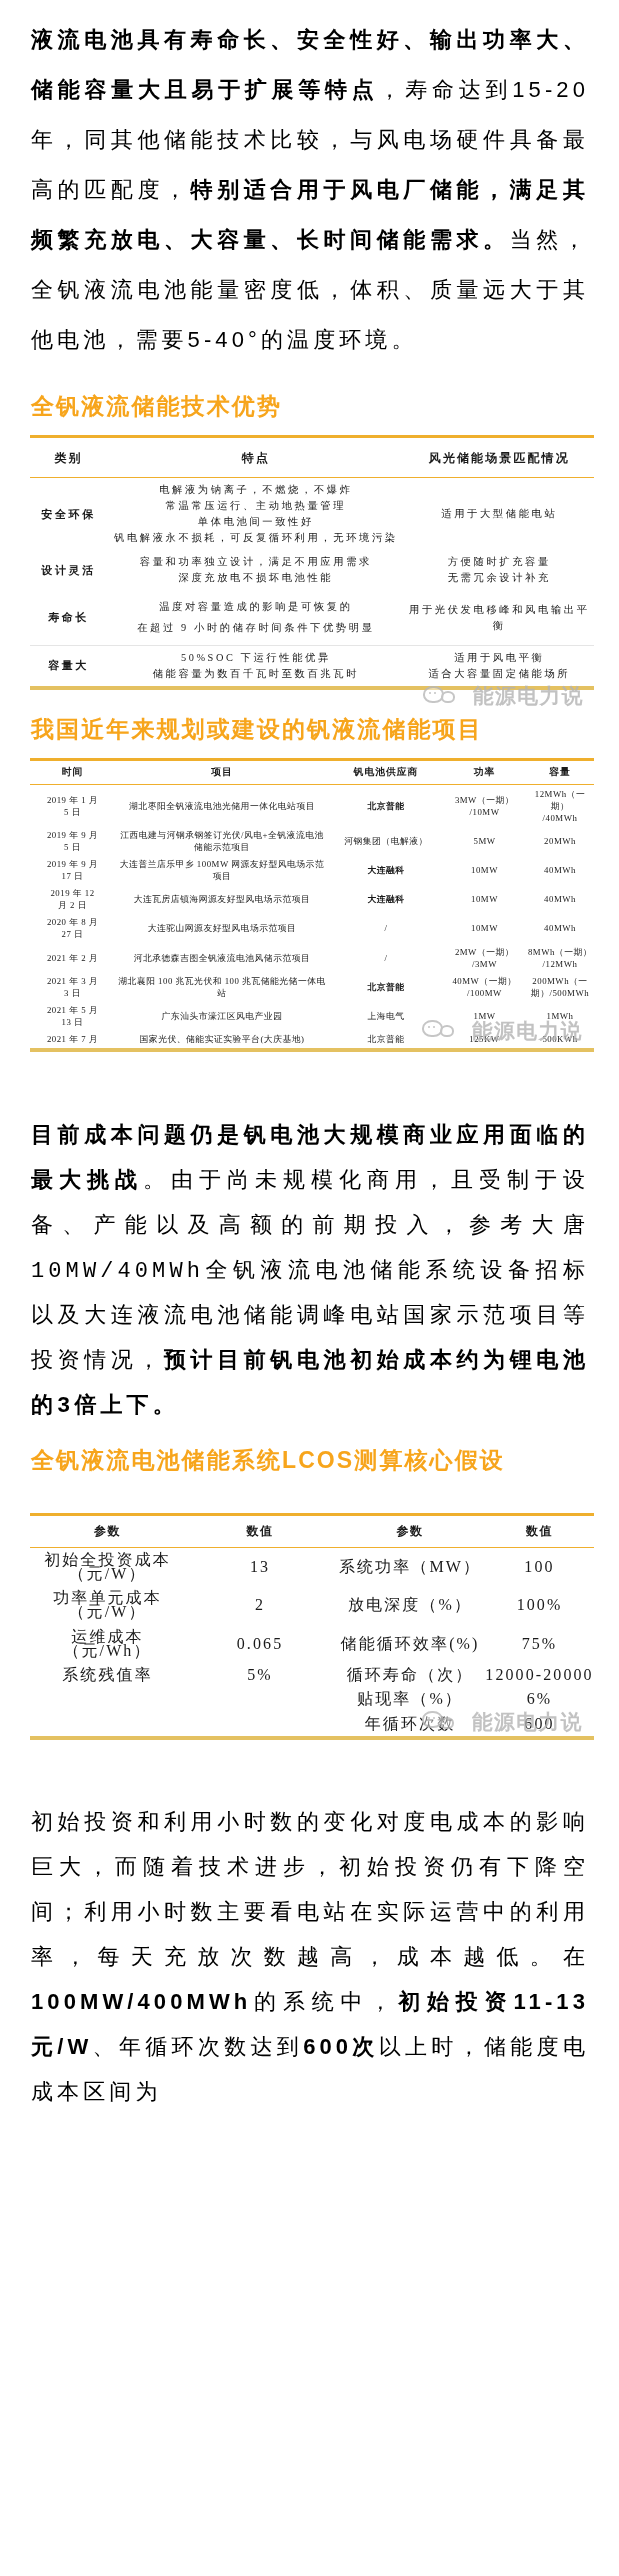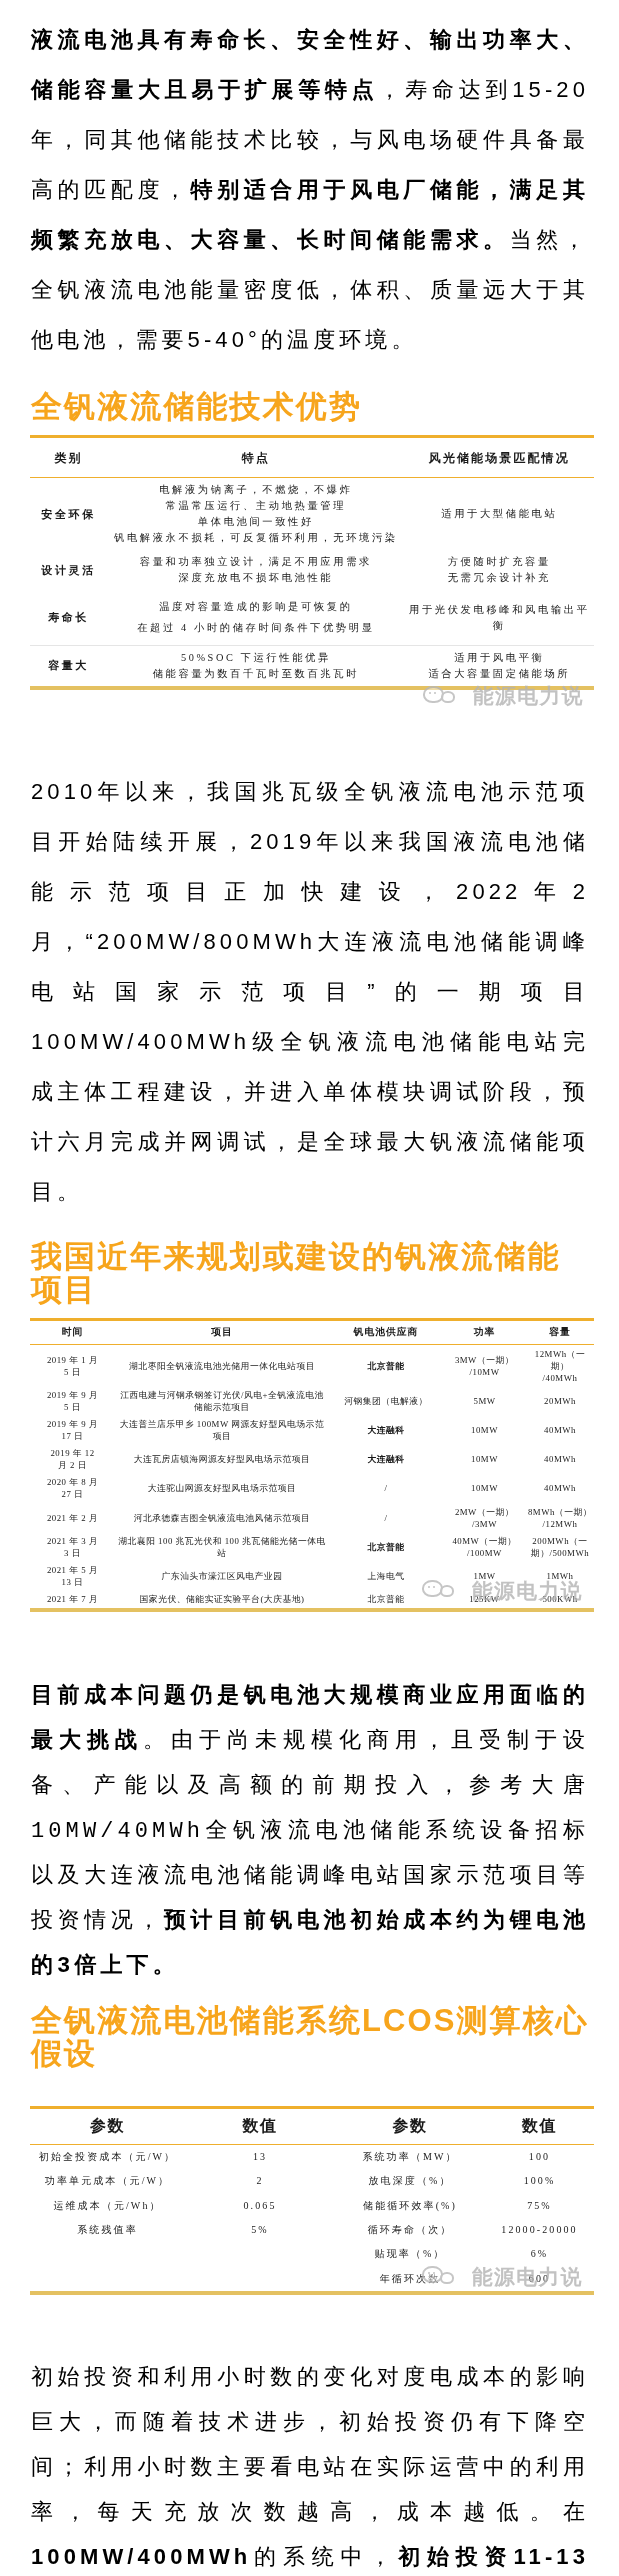--- a/index.html
+++ b/index.html
@@ -4,21 +4,21 @@
 <style>
   html,body{margin:0;padding:0;background:#ffffff;}
   .page{width:620px;min-height:2576px;background:#fff;box-sizing:border-box;
         padding:14.5px 0 23px 0;font-family:"Liberation Sans",sans-serif;color:#000;}
   
   .para{margin:0 31px;font-size:22px;line-height:50px;letter-spacing:4.1px;
         text-align:justify;font-weight:400;color:#000;}
   .para.tight{line-height:45px;}
   .para .b{font-weight:700;}
   
-  .sec-title{margin:12px 31px;font-size:31px;line-height:33px;font-weight:700;
+  .sec-title{margin:12px 31px;font-size:23px;line-height:33px;font-weight:700;
              letter-spacing:2.1px;color:#F7A51C;}
   #h1{margin-top:25px;}
   #h2{margin-top:23px;}
   #h3{margin-top:15.5px;}
   
   .tbl-wrap{position:relative;margin:0 30px;}
   #tw1{margin-top:2px;}
   #tw2{margin-top:4.1px;}
   #tw3{margin-top:36px;}
   table{border-collapse:collapse;width:564px;table-layout:fixed;
@@ -33,22 +33,22 @@
   .t1 .line{line-height:16px;}
   .t1 tr.sp .line{margin:4.6px 0;}
   .t1 tr.lastrow{border-top:0.5px solid #e5e5e5;}
   
   .t2 thead th{font-size:9.8px;letter-spacing:1px;padding:5.7px 0 4.6px 0;}
   .t2 td{font-size:8.8px;letter-spacing:0.5px;line-height:12px;padding:2.6px 1px;
          white-space:pre-line;}
   .t2 td.proj{white-space:normal;}
   .t2 .sup-b{font-weight:700;}
   
-  .t3 thead th{font-size:16px;letter-spacing:1.5px;padding:7.2px 0 6.2px 0;}
-  .t3 td{font-size:10px;letter-spacing:2.1px;line-height:14px;padding:5.2px 0;}
+  .t3 thead th{font-size:12px;letter-spacing:1.5px;padding:7.2px 0 6.2px 0;}
+  .t3 td{font-size:16px;letter-spacing:2.1px;line-height:14px;padding:5.2px 0;}
   
   .watermark{position:absolute;display:flex;align-items:center;gap:18px;
              opacity:.8;pointer-events:none;}
   #wm1{right:6.2px;bottom:-20.7px;}
   #wm2{right:7.2px;bottom:7.2px;}
   #wm3{right:7.2px;bottom:4.1px;}
   .wm-icon{position:relative;width:32px;height:28px;flex:0 0 auto;}
   .wm-icon .bub{position:absolute;border:2.1px solid #b8b8b8;border-radius:48% 48% 46% 46%;
                 background:rgba(255,255,255,.55);box-sizing:border-box;}
   .wm-icon .big{width:20.7px;height:17px;left:0;top:3.1px;}
@@ -109,21 +109,21 @@
           </td>
           <td>
             <div class="line">方便随时扩充容量</div>
             <div class="line">无需冗余设计补充</div>
           </td>
         </tr>
         <tr class="sp">
           <td class="cat">寿命长</td>
           <td>
             <div class="line">温度对容量造成的影响是可恢复的</div>
-            <div class="line">在超过 4 小时的储存时间条件下优势明显</div>
+            <div class="line">在超过 9 小时的储存时间条件下优势明显</div>
           </td>
           <td>
             <div class="line">用于光伏发电移峰和风电输出平衡</div>
           </td>
         </tr>
         <tr class="lastrow">
           <td class="cat">容量大</td>
           <td>
             <div class="line">50%SOC 下运行性能优异</div>
             <div class="line">储能容量为数百千瓦时至数百兆瓦时</div>
@@ -139,23 +139,20 @@
       <span class="wm-icon">
         <span class="bub big"></span>
           <span class="bub small"></span>
         <span class="eye e1"></span>
           <span class="eye e2"></span>
       </span>
       <span class="wm-text">能源电力说</span>
     </div>
   </div>
 
-  <p class="para" id="p2">
-    <span>2010年以来，我国兆瓦级全钒液流电池示范项目开始陆续开展，2019年以来我国液流电池储能示范项目正加快建设，2022年2月，“200MW/800MWh大连液流电池储能调峰电站国家示范项目”的一期项目100MW/400MWh级全钒液流电池储能电站完成主体工程建设，并进入单体模块调试阶段，预计六月完成并网调试，是全球最大钒液流储能项目。</span>
-  </p>
 
   <h2 class="sec-title" id="h2">我国近年来规划或建设的钒液流储能项目</h2>
 
   <div class="tbl-wrap" id="tw2">
     <table class="tbl t2">
       <colgroup>
           <col style="width:85px">
           <col style="width:214px">
           <col style="width:114px">
           <col style="width:83px">

